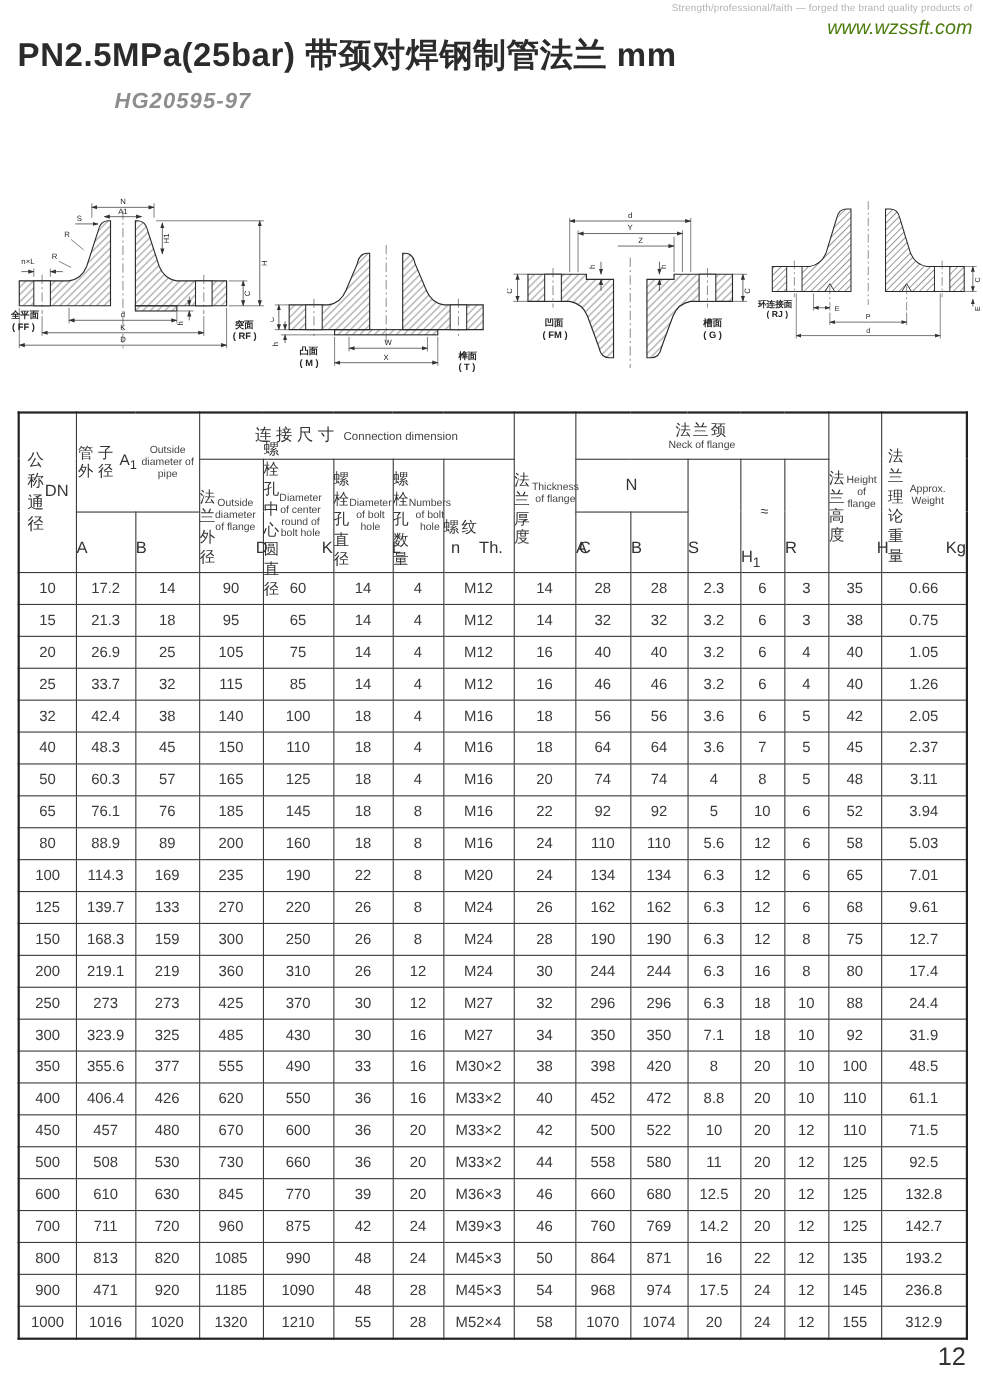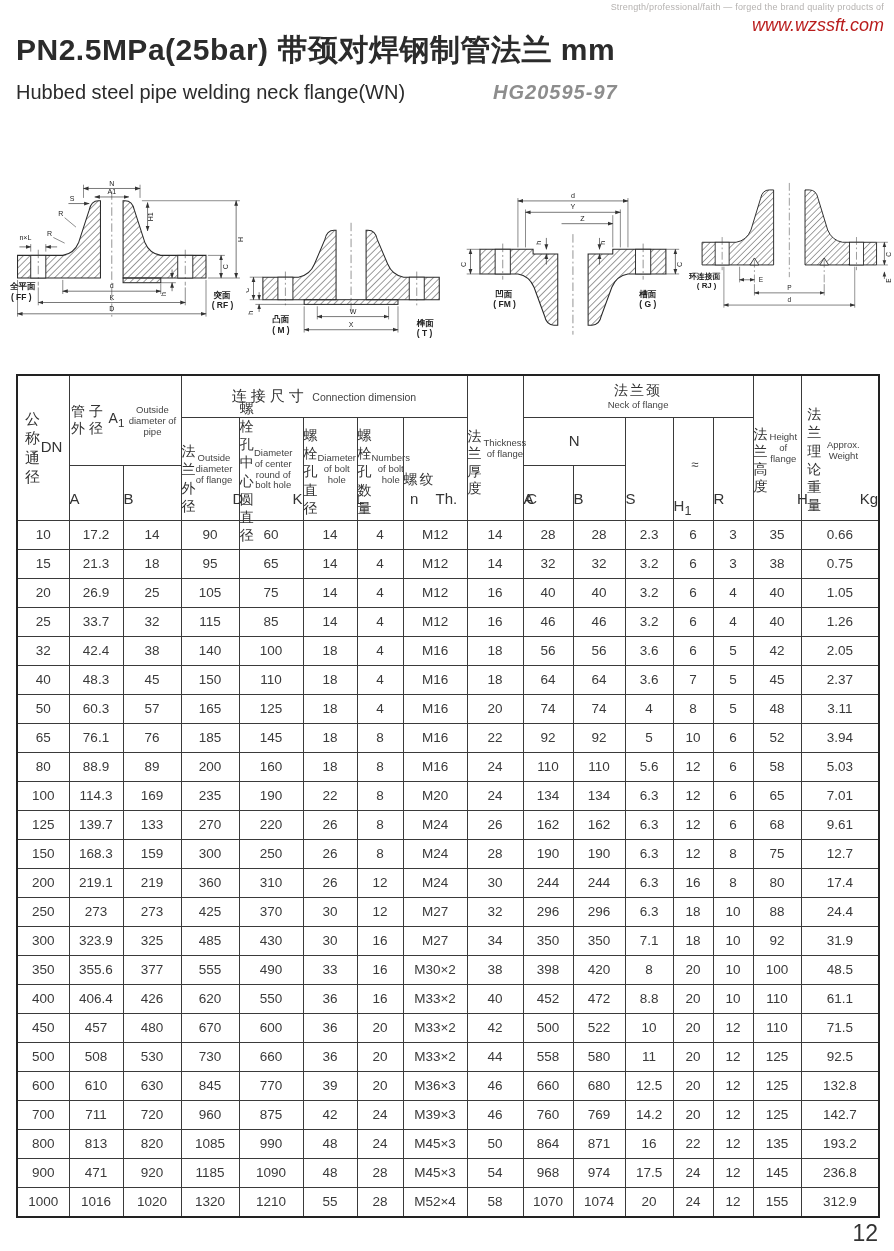--- a/index.html
+++ b/index.html
@@ -1,21 +1,21 @@
 <!DOCTYPE html>
 <html><head>
 <meta charset="utf-8">
 <style>
   html,body{margin:0;padding:0;background:#e8e8e8;}
   .page{position:relative;width:894px;height:1251px;background:#fff;margin:0 auto;
         font-family:"Liberation Sans","DejaVu Sans",sans-serif;color:#2e2e2e;overflow:hidden;}
   
   .masthead{position:absolute;top:2px;right:10px;text-align:right;}
   .tagline{font-size:9px;color:#b5b2b0;letter-spacing:.2px;}
-  .website{font-size:18px;font-style:italic;color:#b91c1c;margin-top:3px;}
+  .website{font-size:18px;font-style:italic;color:#4d7c0f;margin-top:3px;}
   
   .title-block{padding:30px 0 0 16px;}
   .title-main{font-size:30px;font-weight:700;color:#2b2b2b;letter-spacing:.5px;}
   .title-sub{display:flex;align-items:baseline;margin-top:10px;}
   .sub-en{font-size:20px;color:#2b2b2b;}
   .standard{font-size:20px;font-style:italic;font-weight:bold;color:#8d8d8d;margin-left:88px;letter-spacing:1px;}
   
   .diagrams{margin-top:62px;padding-left:10px;display:flex;align-items:flex-start;}
   .diag{display:block;}
   .diag .ol{fill:url(#hatch);stroke:#2a2a2a;stroke-width:1.1;}
@@ -61,21 +61,20 @@
   </svg>
 
   <div class="masthead">
     <div class="tagline">Strength/professional/faith — forged the brand quality products of</div>
     <div class="website">www.wzssft.com</div>
   </div>
 
   <div class="title-block">
     <div class="title-main">PN2.5MPa(25bar) 带颈对焊钢制管法兰  mm</div>
     <div class="title-sub">
-      <span class="sub-en">Hubbed steel pipe welding neck flange(WN)</span>
       <span class="standard">HG20595-97</span>
     </div>
   </div>
 
   <div class="diagrams">
 
     <svg class="diag" width="238" height="175" viewBox="0 0 250 172">
       <path class="ol" d="M8,88 L56,88 Q68,86 73,74 L84,40 Q86,30 94,30 L96,30 L96,112 L8,112 Z"></path>
       <path class="ol" d="M208,88 L160,88 Q148,86 143,74 L132,40 Q130,30 122,30 L120,30 L120,112 L208,112 Z"></path>
       <rect class="ol" x="120" y="112" width="40" height="5"></rect>

